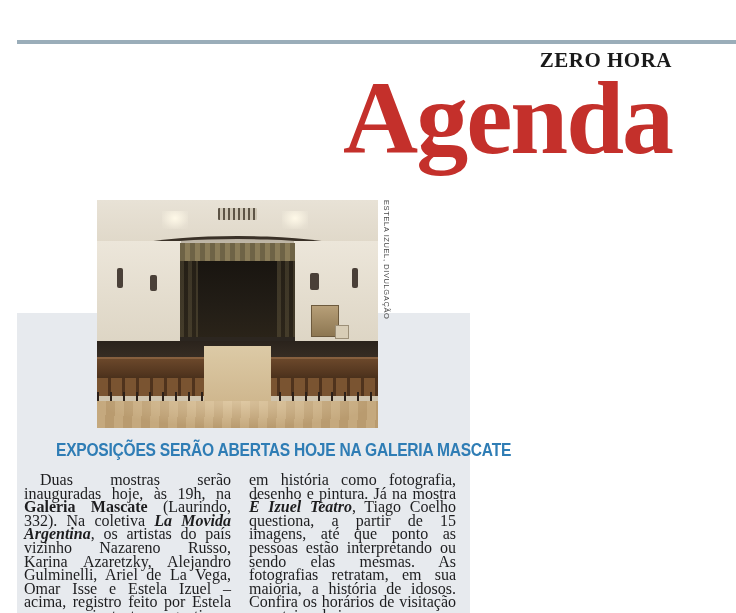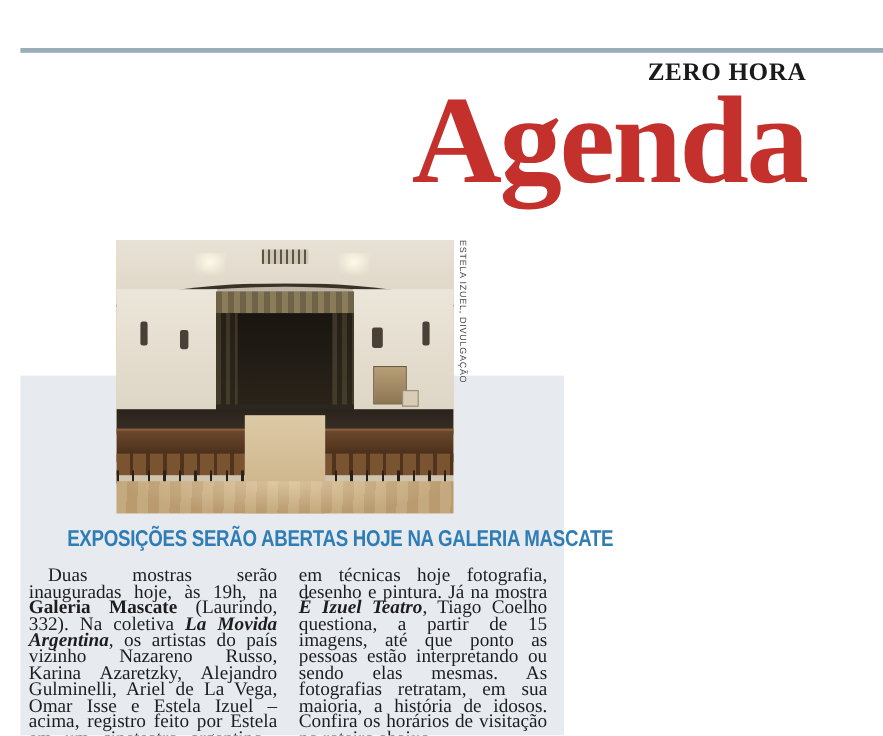--- a/index.html
+++ b/index.html
@@ -311,18 +311,18 @@
   </div>
 
   <div class="article">
     <h2 class="headline">EXPOSIÇÕES SERÃO ABERTAS HOJE NA GALERIA MASCATE</h2>
 
     <div class="columns">
       <div class="col left">
         <p><span>Duas mostras serão inauguradas hoje, às 19h, na </span><b>Galeria Mascate</b><span> (Laurindo, 332). Na coletiva </span><span class="bi">La Movida Argentina</span><span>, os artistas do país vizinho Nazareno Russo, Karina Azaretzky, Alejandro Gulminelli, Ariel de La Vega, Omar Isse e Estela Izuel – acima, registro feito por Estela em um cineteatro argentino–, apresentam obras</span></p>
       </div>
       <div class="col right">
-        <p><span>em técnicas hoje fotografia, desenho e pintura. Já na mostra </span><span class="bi">É Izuel Teatro</span><span>, Tiago Coelho questiona, a partir de 15 imagens, até que ponto as pessoas estão interpretando ou sendo elas mesmas. As fotografias retratam, em sua maioria, a história de idosos. Confira os horários de visitação no roteiro abaixo.</span></p>
+        <p><span>em história como fotografia, desenho e pintura. Já na mostra </span><span class="bi">É Izuel Teatro</span><span>, Tiago Coelho questiona, a partir de 15 imagens, até que ponto as pessoas estão interpretando ou sendo elas mesmas. As fotografias retratam, em sua maioria, a história de idosos. Confira os horários de visitação no roteiro abaixo.</span></p>
       </div>
     </div>
   </div>
 
 </div>
 
 </body></html>

